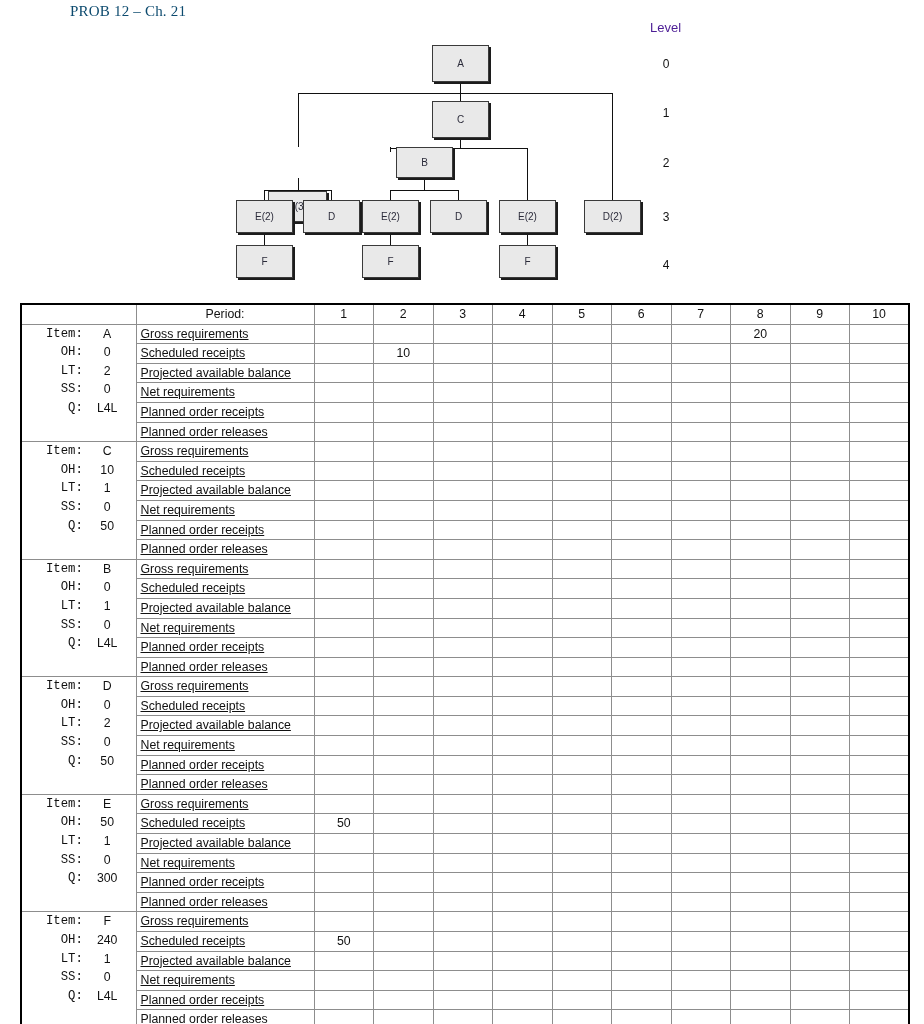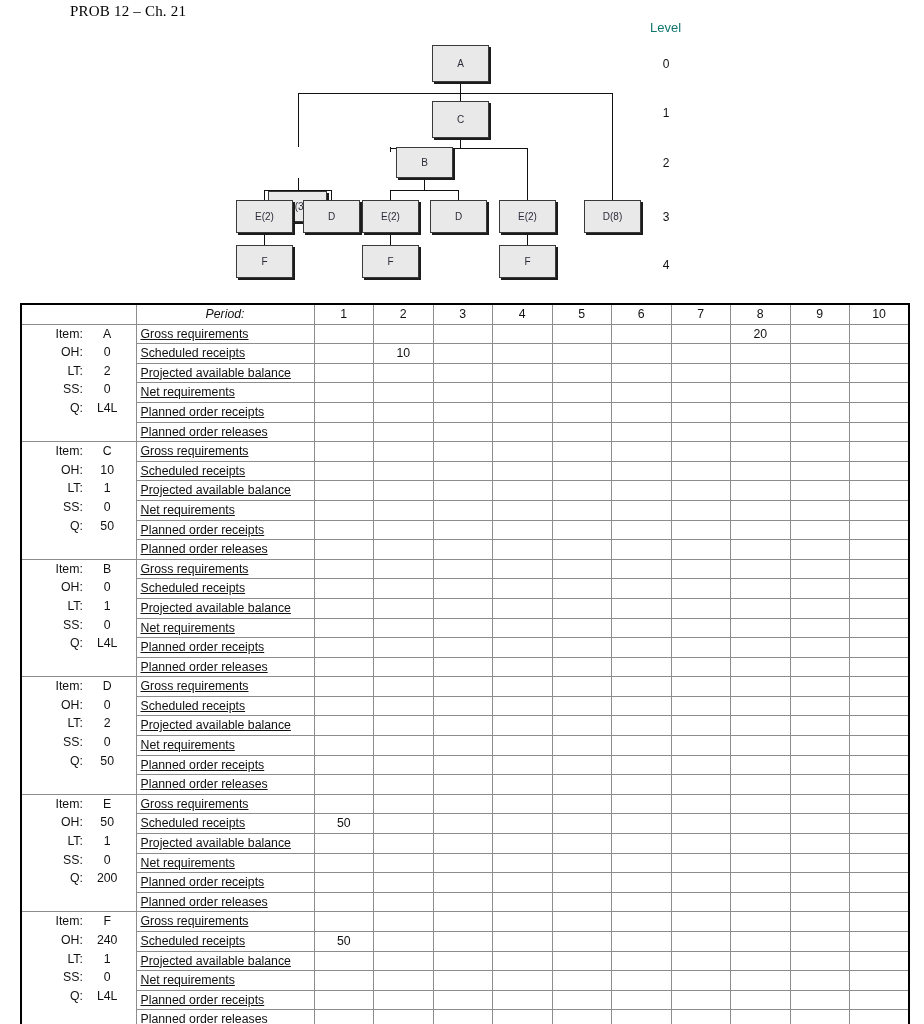--- a/index.html
+++ b/index.html
@@ -2,34 +2,34 @@
 <html><head>
 <meta charset="utf-8">
 <style>
   html,body{margin:0;padding:0;background:#ffffff;}
   body{width:924px;height:1024px;position:relative;font-family:"Liberation Sans",sans-serif;color:#000;}
 
   
   #doc-title{
     position:absolute;left:70px;top:3px;
     font-family:"Liberation Serif",serif;
-    font-size:15px;letter-spacing:.2px;color:#000000;white-space:nowrap;
+    font-size:15px;letter-spacing:.2px;color:#0c4a6e;white-space:nowrap;
   }
 
   
   #bom-tree{position:absolute;left:0;top:0;width:924px;height:300px;}
   #bom-tree svg{position:absolute;left:0;top:0;}
   .node{
     position:absolute;box-sizing:border-box;
     background:#e9e9e9;border:1px solid #3a3a3a;
     box-shadow:2px 2px 0 0 #1c1c1c;
     display:flex;align-items:center;justify-content:center;
     font-size:10px;color:#2b2b3a;font-family:"Liberation Sans",sans-serif;
   }
-  .level-head{position:absolute;font-size:13px;color:#0f766e;}
+  .level-head{position:absolute;font-size:13px;color:#4c1d95;}
   .level-num{position:absolute;font-size:12px;color:#111;text-align:center;width:24px;}
 
   
   #mrp-table{
     position:absolute;left:20px;top:303px;
     width:888px;
     border-collapse:collapse;
     table-layout:fixed;
     font-size:12.3px;
     color:#111;
@@ -49,33 +49,33 @@
 
   
   #mrp-table{border:2px solid #000;}
 
   
   tr.hdr td{
     height:24px;line-height:24px;
     border-bottom:2px solid #000;
     text-align:center;
   }
-  td.period-label{text-align:right;padding-right:6px;font-style:italic;}
+  td.period-label{text-align:right;padding-right:6px;}
   td.hdr-blank{border-right:2px solid #000;}
 
   
   td.itemcell{
     border-right:2px solid #000;
     vertical-align:top;
     padding:0;
   }
   td.itemcell .kv{
     display:flex;height:18.6px;line-height:18.6px;
   }
-  td.itemcell .k{width:62px;text-align:right;padding-right:0;}
+  td.itemcell .k{width:62px;text-align:right;padding-right:0;font-family:Liberation Mono, monospace;}
   td.itemcell .v{width:53px;text-align:center;}
 
   tr.blockstart td{border-top:2px solid #000;}
   td.rowname{padding-left:6px;text-decoration:underline;}
   td.cell{text-align:center;}
   tr.lastrow td{border-bottom:2px solid #000;}
 </style>
 </head>
 <body>
 
@@ -125,21 +125,21 @@
   <div class="node" style="left:432px;top:101px;width:57px;height:37px;">C</div>
 
   <div class="node" style="left:268px;top:147px;width:59px;height:31px;margin-top:44px;">B(3)</div>
   <div class="node" style="left:396px;top:147px;width:57px;height:31px;">B</div>
 
   <div class="node" style="left:236px;top:200px;width:57px;height:33px;">E(2)</div>
   <div class="node" style="left:303px;top:200px;width:57px;height:33px;">D</div>
   <div class="node" style="left:362px;top:200px;width:57px;height:33px;">E(2)</div>
   <div class="node" style="left:430px;top:200px;width:57px;height:33px;">D</div>
   <div class="node" style="left:499px;top:200px;width:57px;height:33px;">E(2)</div>
-  <div class="node" style="left:584px;top:200px;width:57px;height:33px;">D(8)</div>
+  <div class="node" style="left:584px;top:200px;width:57px;height:33px;">D(2)</div>
 
   <div class="node" style="left:236px;top:245px;width:57px;height:33px;">F</div>
   <div class="node" style="left:362px;top:245px;width:57px;height:33px;">F</div>
   <div class="node" style="left:499px;top:245px;width:57px;height:33px;">F</div>
 
   <div class="level-head" style="left:650px;top:20px;">Level</div>
   <div class="level-num" style="left:654px;top:57px;">0</div>
   <div class="level-num" style="left:654px;top:106px;">1</div>
   <div class="level-num" style="left:654px;top:156px;">2</div>
   <div class="level-num" style="left:654px;top:210px;">3</div>
@@ -589,21 +589,21 @@
           <div class="kv">
             <span class="k">LT:</span>
             <span class="v">1</span>
           </div>
           <div class="kv">
             <span class="k">SS:</span>
             <span class="v">0</span>
           </div>
           <div class="kv">
             <span class="k">Q:</span>
-            <span class="v">200</span>
+            <span class="v">300</span>
           </div>
         </td>
         <td class="rowname">Gross requirements</td>
         <td class="cell"></td>
         <td class="cell"></td>
         <td class="cell"></td>
         <td class="cell"></td>
         <td class="cell"></td>
         <td class="cell"></td>
         <td class="cell"></td>

